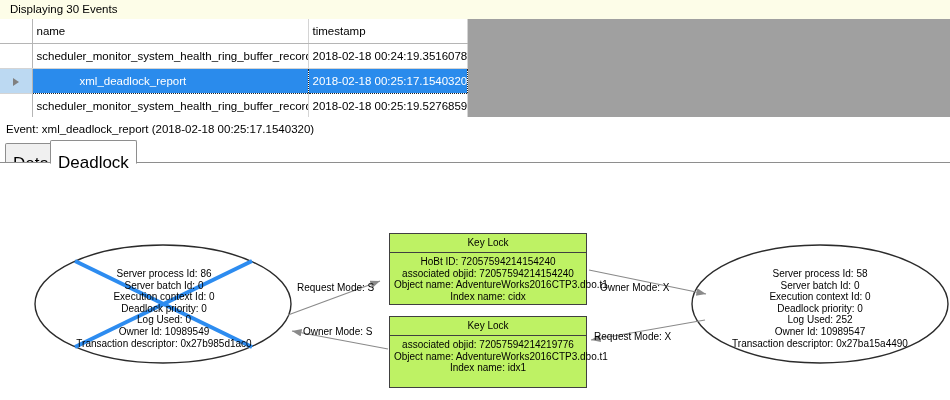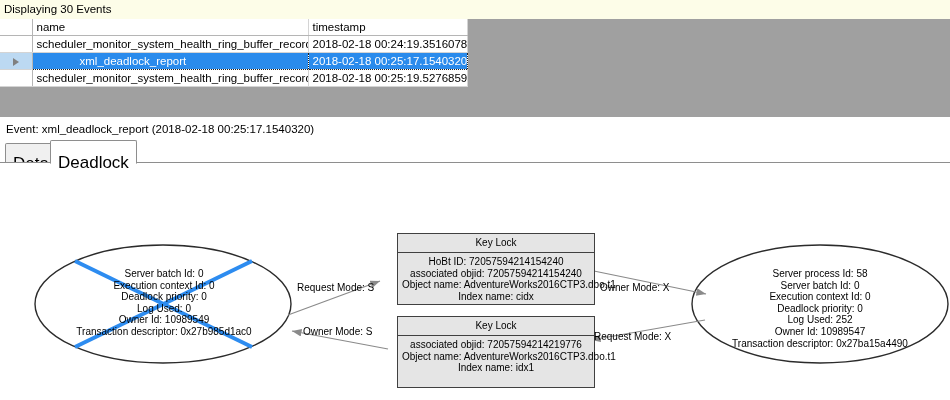--- a/index.html
+++ b/index.html
@@ -25,21 +25,21 @@
   
   .events-banner {
     position: absolute;
     left: 0; top: 0;
     width: 950px; height: 27px;
     background: #fdfde8;
     border-bottom: 1px solid #c8c8b0;
     box-sizing: border-box;
     font-size: 11.5px;
     line-height: 18px;
-    padding-left: 4px;
+    padding-left: 10px;
     color: #000;
   }
 
   
   .grid-wrap {
     position: absolute;
     left: 0; top: 19px;
     width: 950px; height: 98px;
     background: #a0a0a0;
     overflow: hidden;
@@ -53,21 +53,21 @@
     table-layout: fixed;
   }
   .grid col.c-sel { width: 32px; }
   .grid col.c-name { width: 276px; }
   .grid col.c-ts { width: 159px; }
 
   .grid th, .grid td {
     border: 1px solid #d4d4d4;
     border-top: none;
     border-left: none;
-    height: 16px;
+    height: 24px;
     padding: 0 4px;
     font-weight: normal;
     font-size: 11.5px;
     text-align: left;
     vertical-align: middle;
     white-space: nowrap;
     overflow: hidden;
     background: #ffffff;
   }
   .grid th {
@@ -162,22 +162,21 @@
     color: #000;
     white-space: nowrap;
   }
   #process-left-text { left: 36px; top: 105px; width: 256px; }
   #process-right-text { left: 692px; top: 105px; width: 256px; }
 
   .lock-box {
     position: absolute;
     box-sizing: border-box;
     border: 1.5px solid #404040;
-    background: #e5e5e5;
-    margin-left: 8px;
+    background: #bef264;
   }
   .lock-title {
     height: 18px;
     line-height: 17px;
     text-align: center;
     font-size: 10px;
     border-bottom: 1.5px solid #404040;
   }
   .lock-body {
     padding: 3px 4px 4px 4px;
@@ -277,20 +276,21 @@
         <path d="M288,152 L380,118" fill="none" stroke="#8a8a8a" stroke-width="1.2" marker-end="url(#arrowR)"></path>
          right process --&gt;
         <path d="M589,107 L706,131" fill="none" stroke="#8a8a8a" stroke-width="1.2" marker-end="url(#arrowR)"></path>
          left process --&gt;
         <path d="M388,186 L292,168" fill="none" stroke="#8a8a8a" stroke-width="1.2" marker-end="url(#arrowL)"></path>
          bottom lock --&gt;
         <path d="M705,157 L591,177" fill="none" stroke="#8a8a8a" stroke-width="1.2" marker-end="url(#arrowL)"></path>
       </svg>
 
       <div class="node-text" id="process-left-text">
+        <div>Server process Id: 86</div>
         <div>Server batch Id: 0</div>
         <div>Execution context Id: 0</div>
         <div>Deadlock priority: 0</div>
         <div>Log Used: 0</div>
         <div>Owner Id: 10989549</div>
         <div>Transaction descriptor: 0x27b985d1ac0</div>
       </div>
 
       <div class="node-text" id="process-right-text">
         <div>Server process Id: 58</div>

